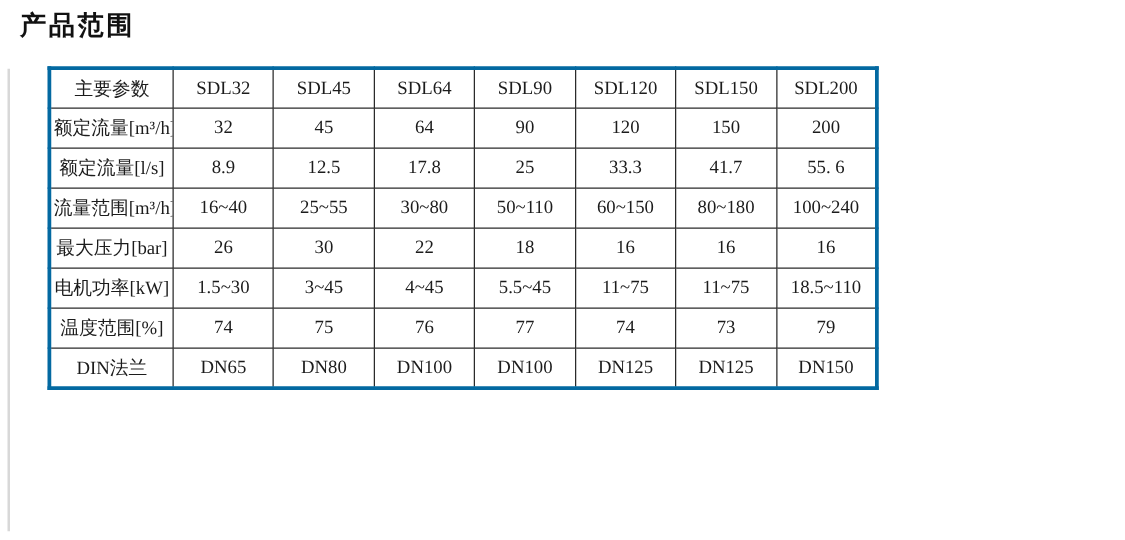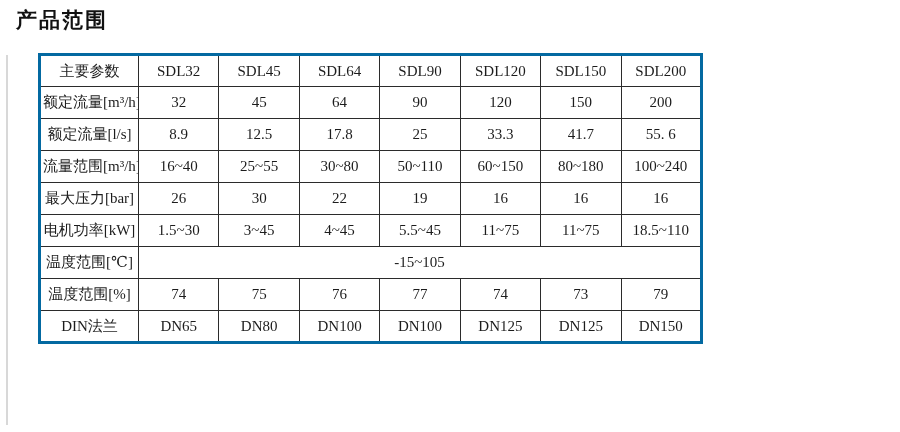--- a/index.html
+++ b/index.html
@@ -111,41 +111,37 @@
       <td>80~180</td>
       <td>100~240</td>
     </tr>
 
 
     <tr>
       <td class="rowlabel">最大压力[bar]</td>
       <td>26</td>
       <td>30</td>
       <td>22</td>
-      <td>19</td>
+      <td>18</td>
       <td>16</td>
       <td>16</td>
       <td>16</td>
     </tr>
 
     <tr>
       <td class="rowlabel">电机功率[kW]</td>
       <td>1.5~30</td>
       <td>3~45</td>
       <td>4~45</td>
       <td>5.5~45</td>
       <td>11~75</td>
       <td>11~75</td>
       <td>18.5~110</td>
     </tr>
 
-    <tr>
-      <td class="rowlabel">温度范围[℃]</td>
-      <td colspan="7">-15~105</td>
-    </tr>
 
     <tr>
       <td class="rowlabel">温度范围[%]</td>
       <td>74</td>
       <td>75</td>
       <td>76</td>
       <td>77</td>
       <td>74</td>
       <td>73</td>
       <td>79</td>

